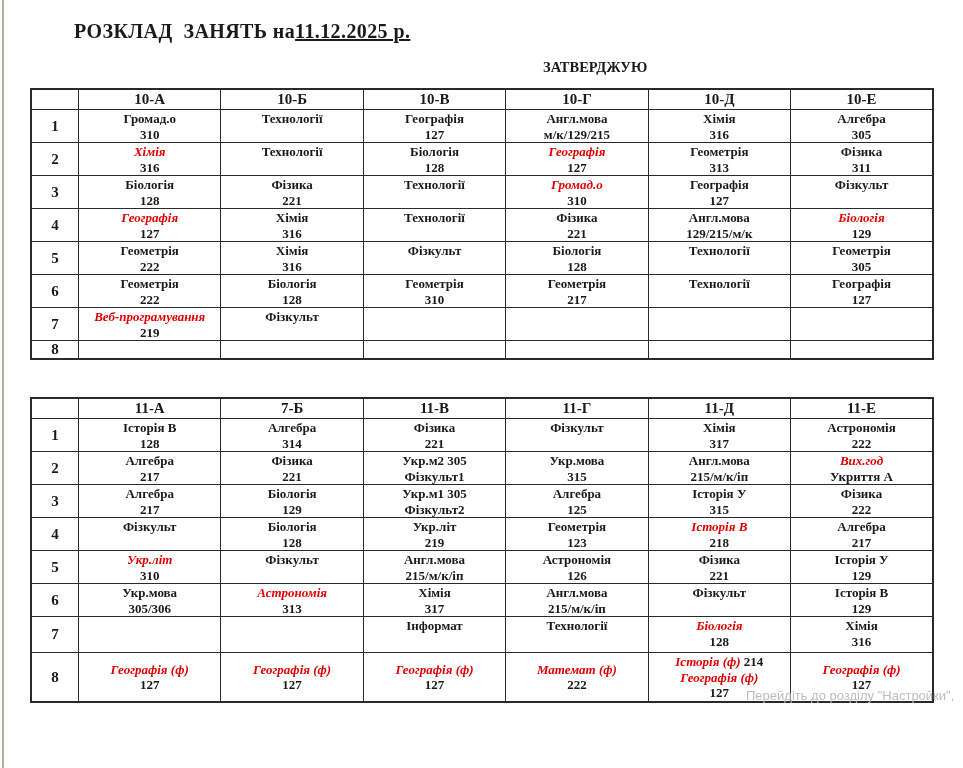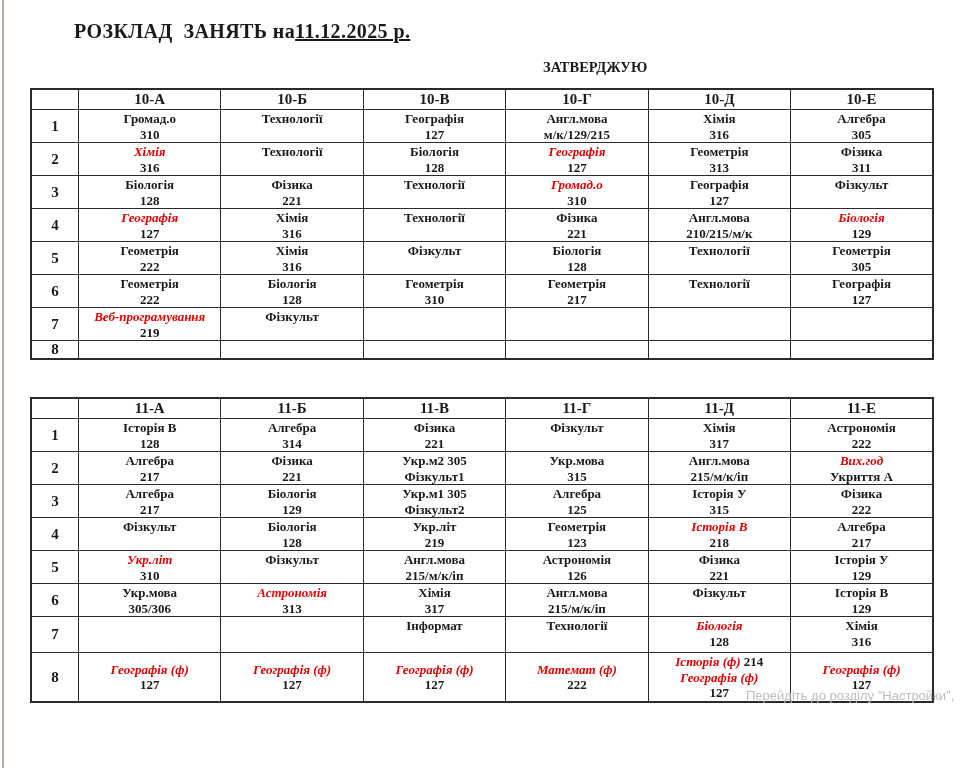--- a/index.html
+++ b/index.html
@@ -162,21 +162,21 @@
         </td>
         <td>
           <div><span class="blk">Технології</span></div>
         </td>
         <td>
           <div><span class="blk">Фізика</span></div>
           <div><span class="blk">221</span></div>
         </td>
         <td>
           <div><span class="blk">Англ.мова</span></div>
-          <div><span class="blk">210/215/м/к</span></div>
+          <div><span class="blk">129/215/м/к</span></div>
         </td>
         <td>
           <div><span class="red">Біологія</span></div>
           <div><span class="blk">129</span></div>
         </td>
       </tr>
       <tr>
         <td class="numcol num">5</td>
         <td>
           <div><span class="blk">Геометрія</span></div>
@@ -251,21 +251,21 @@
         <td></td>
       </tr>
     </tbody>
   </table>
 
 <table class="sched" id="table-11">
     <thead>
       <tr>
         <th class="numcol"></th>
         <th>11-А</th>
-        <th>11-Б</th>
+        <th>7-Б</th>
         <th>11-В</th>
         <th>11-Г</th>
         <th>11-Д</th>
         <th>11-Е</th>
       </tr>
     </thead>
     <tbody>
       <tr>
         <td class="numcol num">1</td>
         <td>

